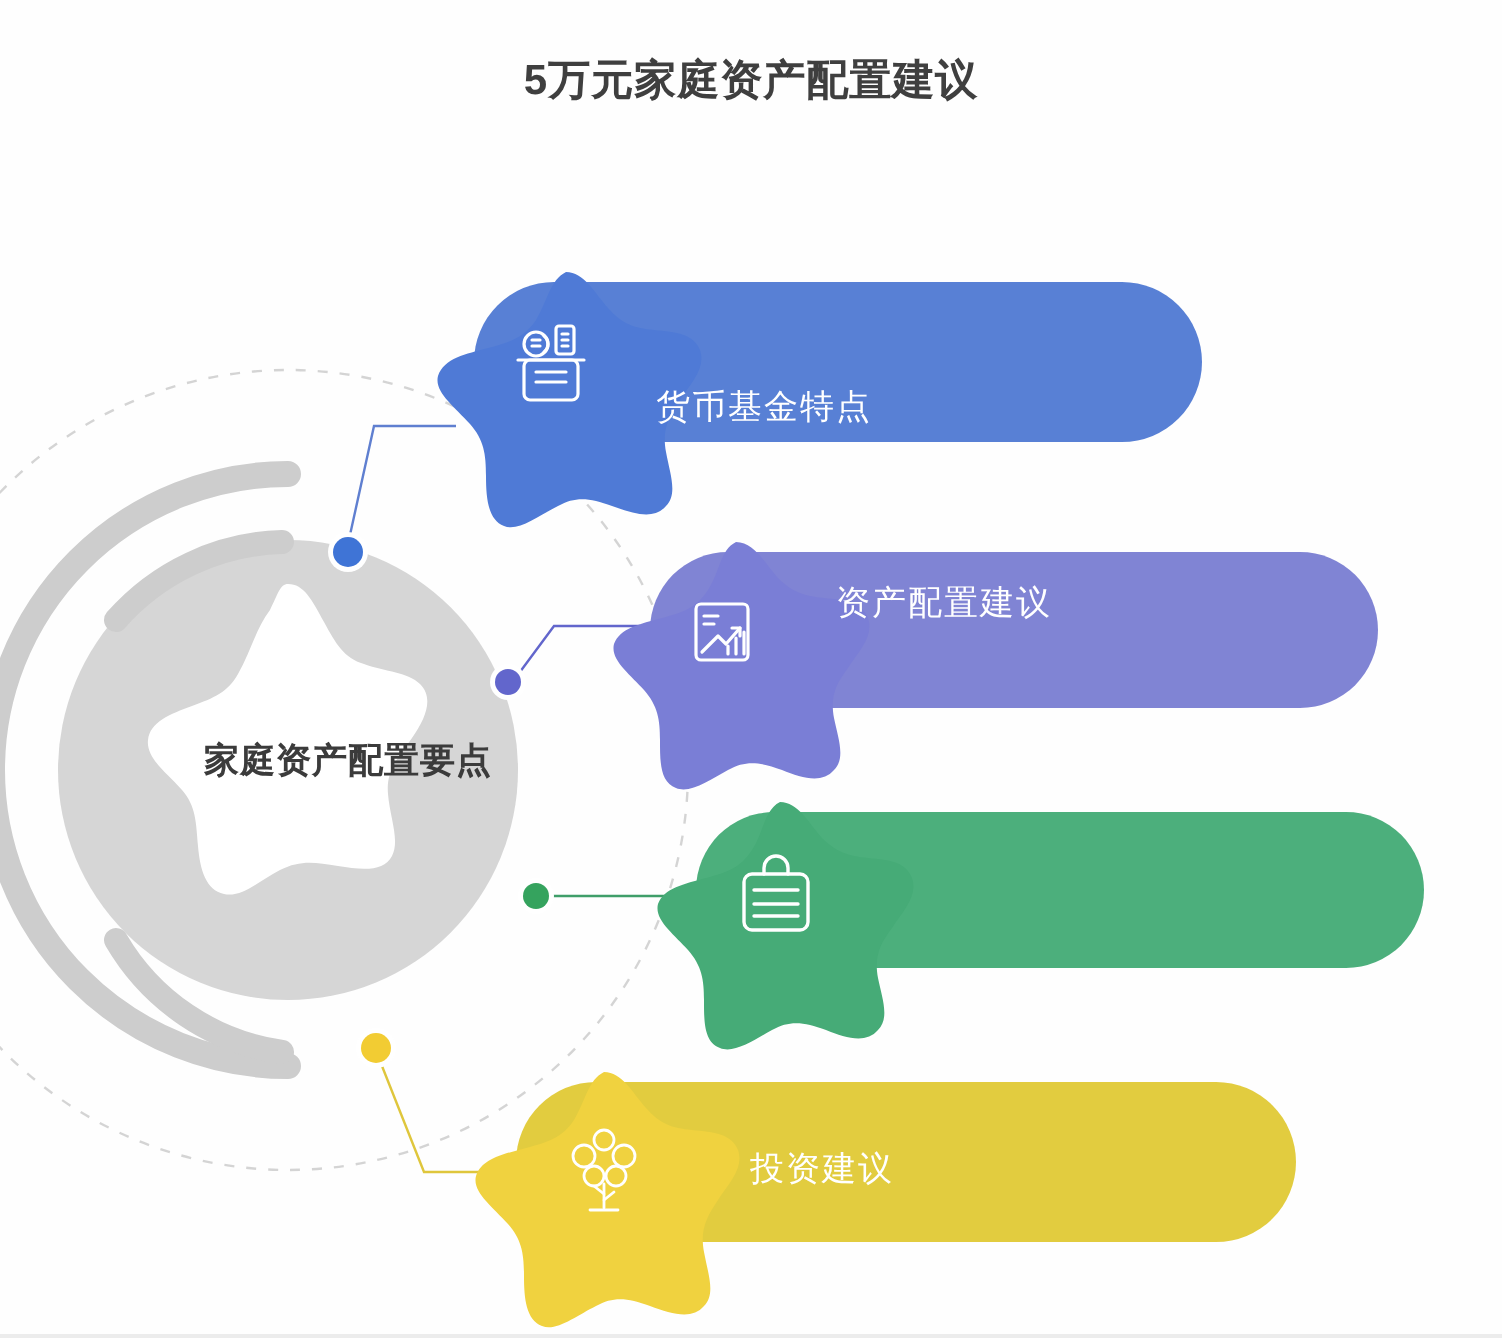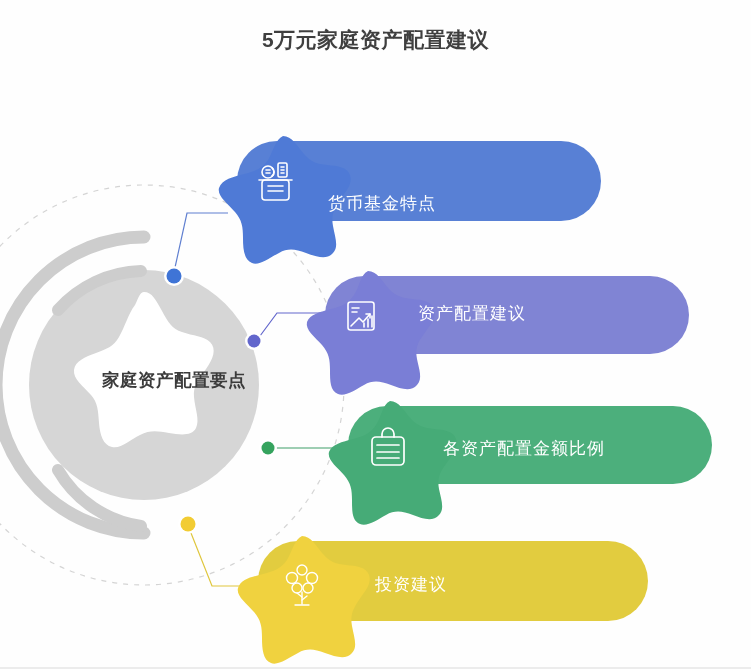--- a/index.html
+++ b/index.html
@@ -249,20 +249,19 @@
         <path d="M302 597 l-5 -4 M302 600 l5 -4"></path>
         <path d="M295 605 h14"></path>
       </g>
     </g>
   </svg>
 
   <div class="center-label">家庭资产配置要点</div>
 
   <div class="banner-label" style="left:328px; top:173px;margin-top:19px;">货币基金特点</div>
 
-  <div class="banner-label" style="left:418px; top:302px;text-align:center;">资产配置建议</div>
-
-  <div class="banner-label" style="left:443px; top:437px;">各资产配置金额比例</div>
+  <div class="banner-label" style="left:418px; top:290px;text-align:center;">资产配置建议</div>
+
 
   <div class="banner-label" style="left:375px; top:573px;">投资建议</div>
 
   <div class="bottom-rule"></div>
 </div>
 
 </body></html>

